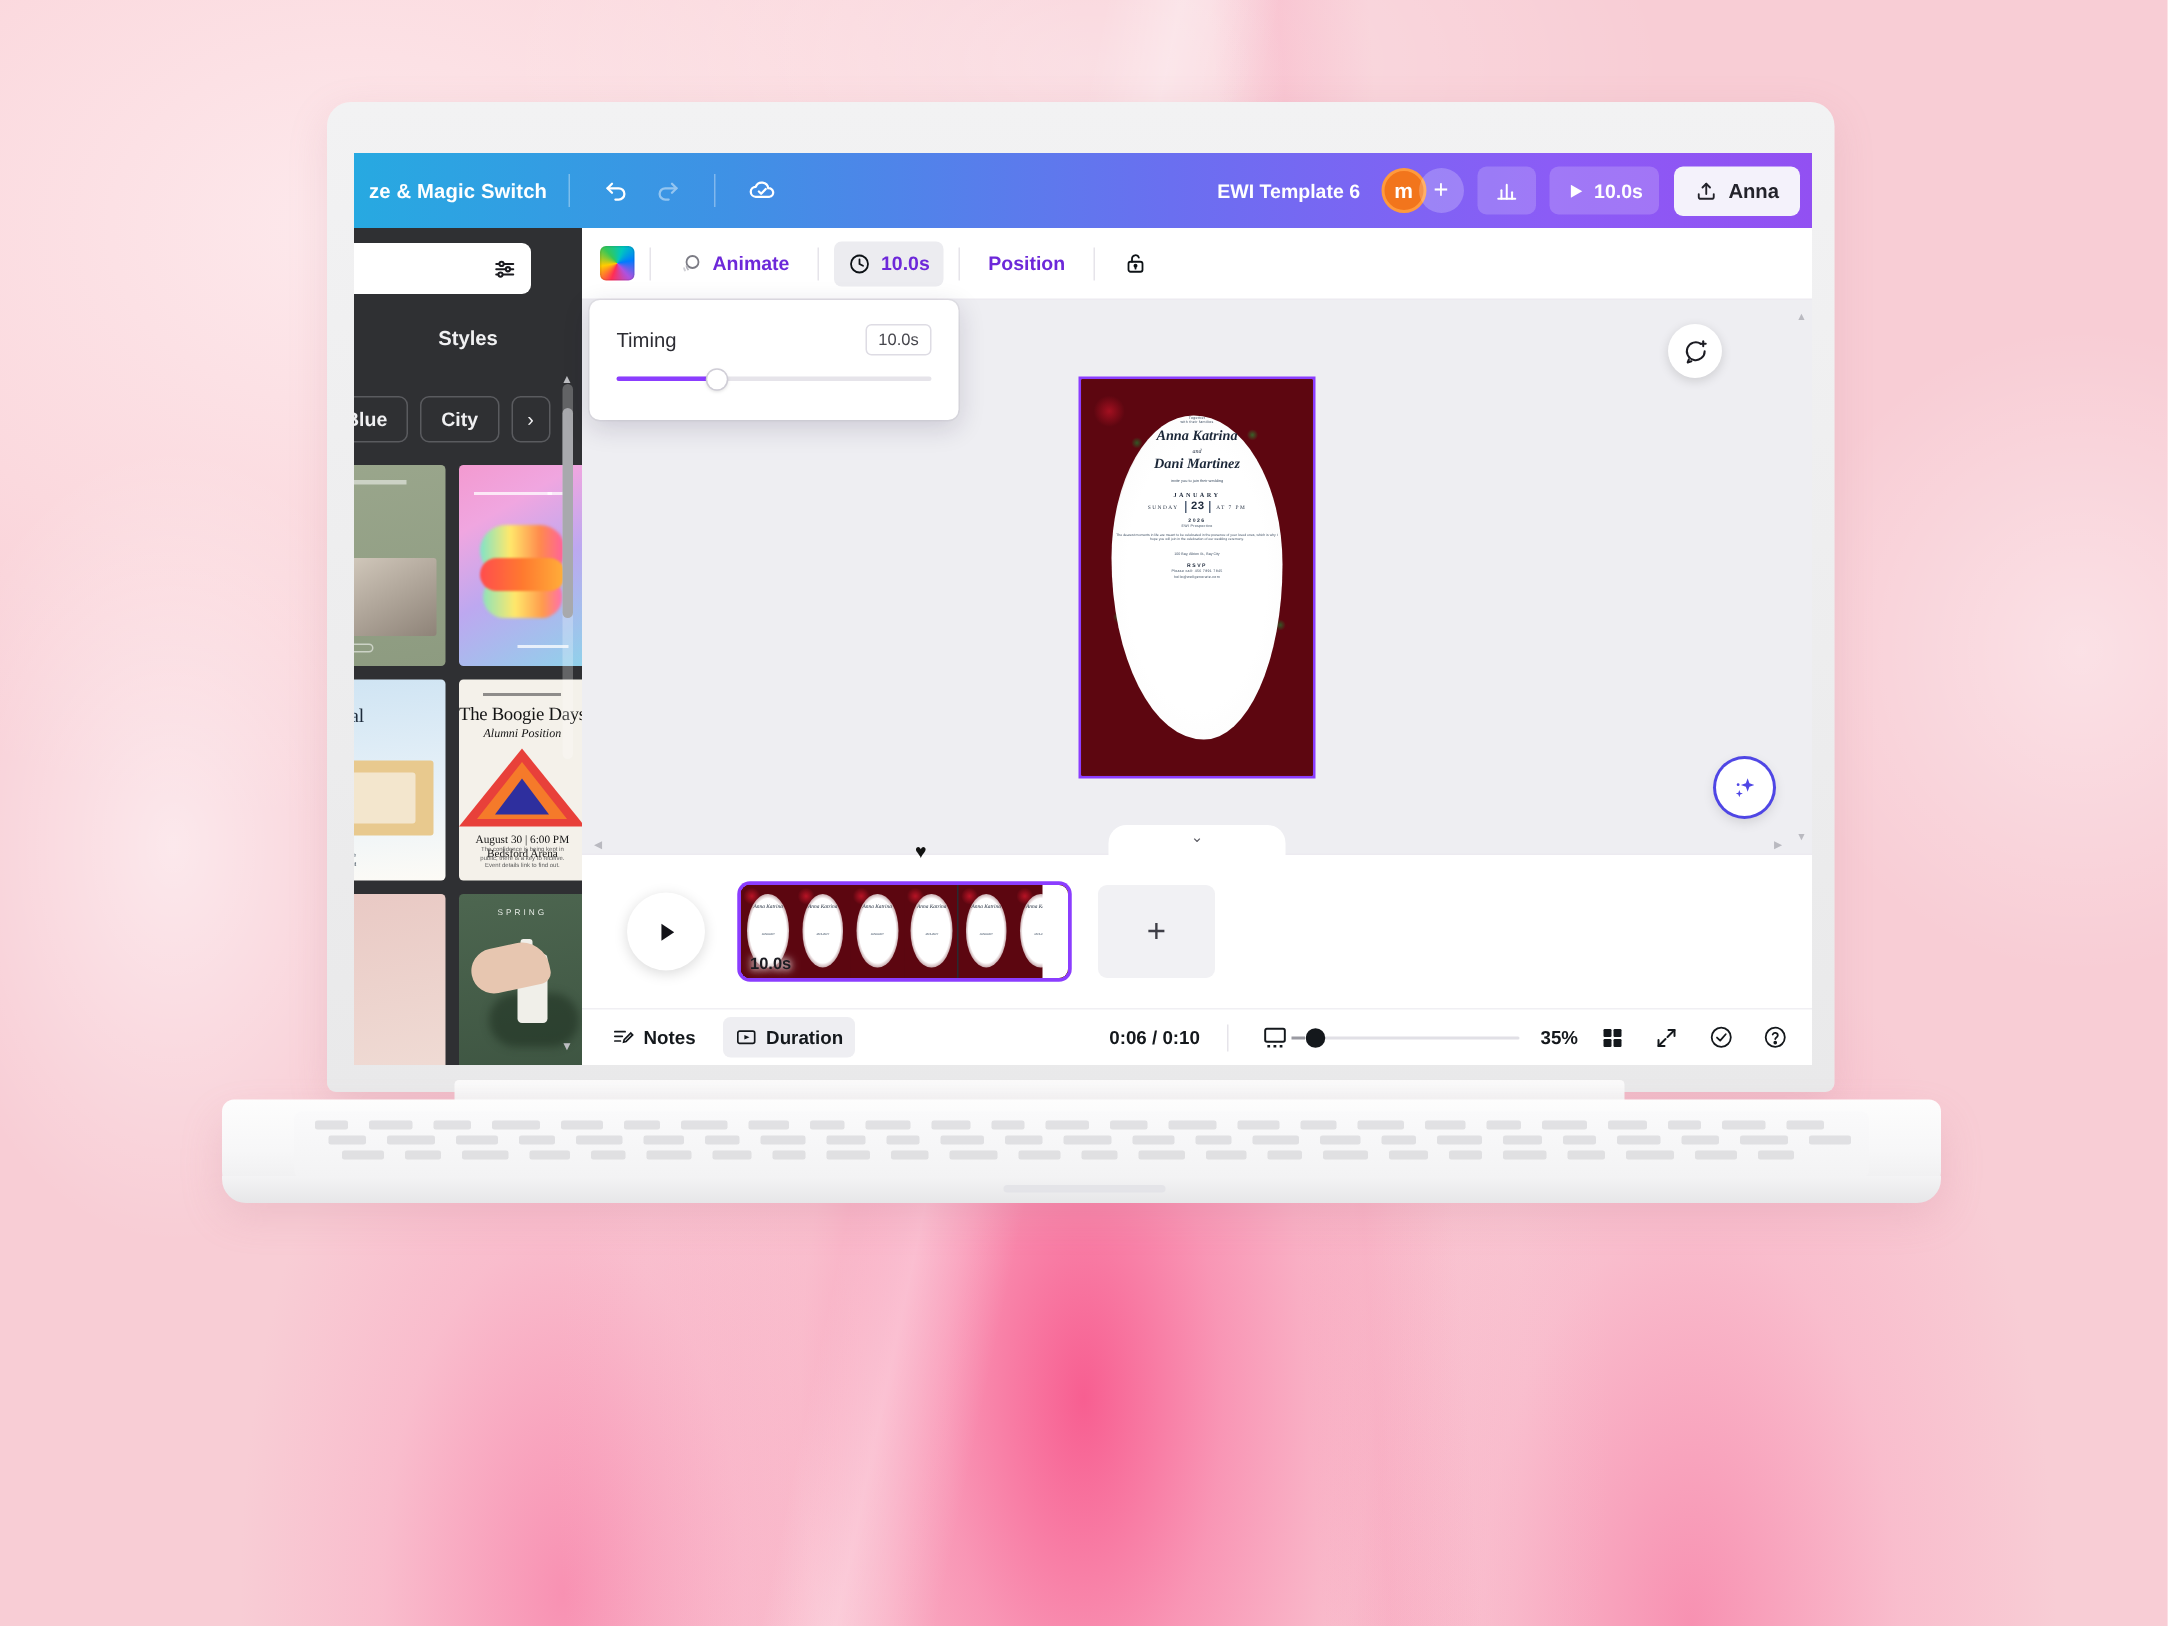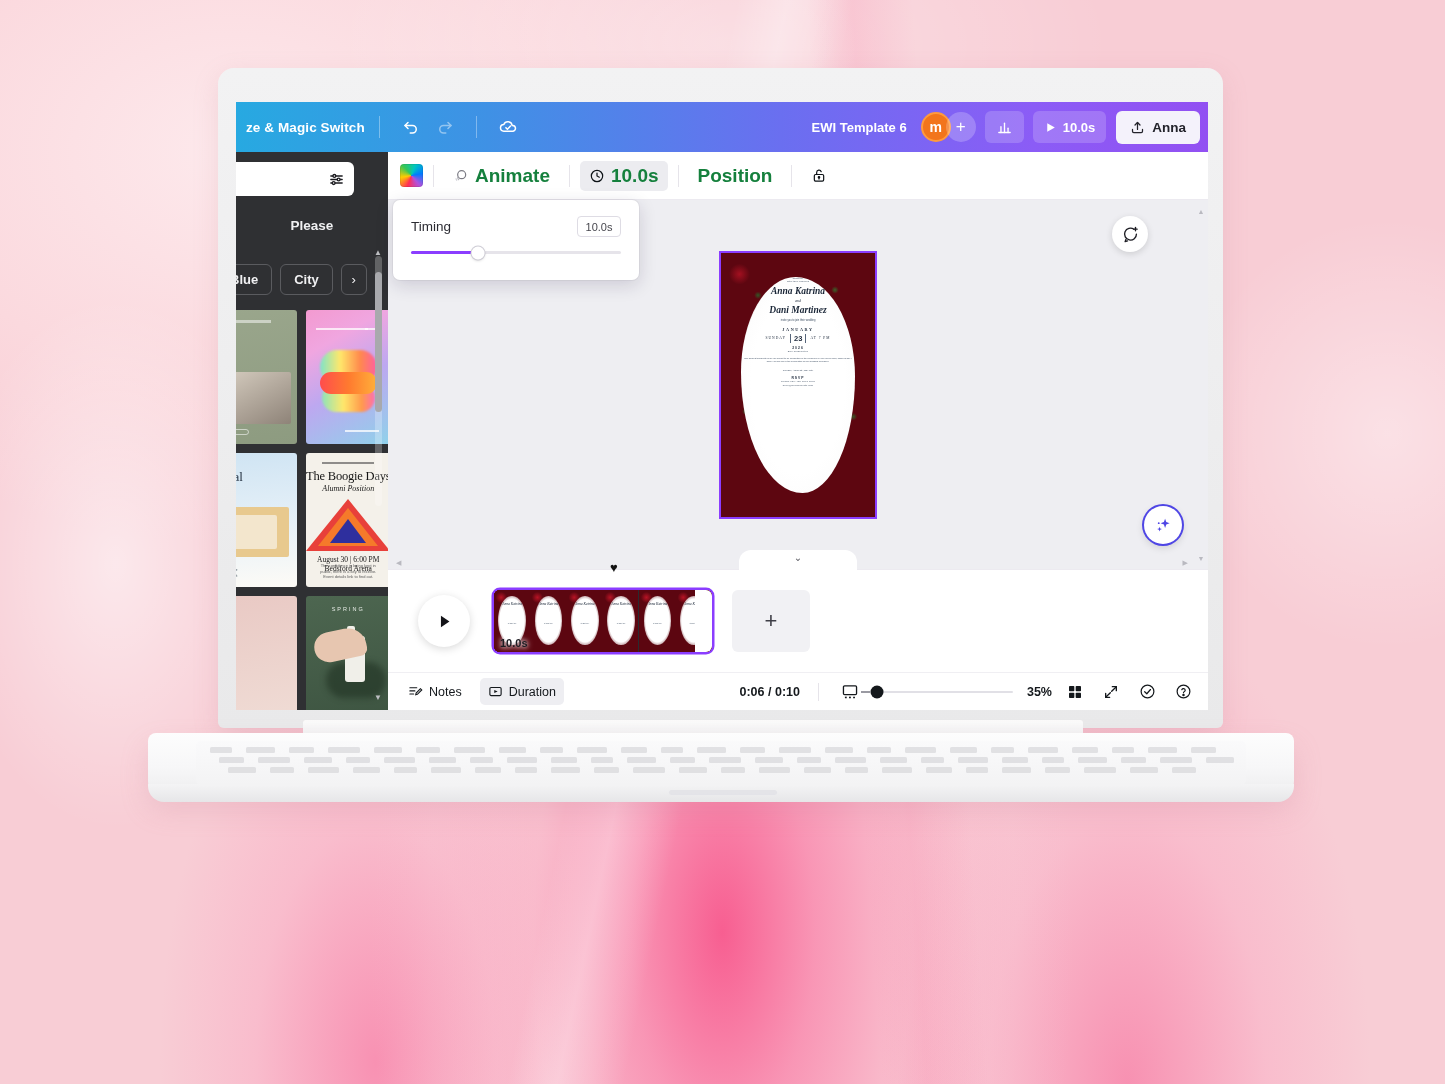--- a/index.html
+++ b/index.html
@@ -241,21 +241,21 @@
     border-bottom: 1px solid #eceaf0;
   }
   .color-swatch {
     width: 23px; height: 23px; border-radius: 4px;
     background: conic-gradient(from 200deg, #ff2d55, #ffcc00, #34c759, #00c7be, #007aff, #af52de, #ff2d55);
     box-shadow: inset 0 0 0 1px rgba(0,0,0,.08);
   }
   .tb2-div { width:1px; height:22px; background:#e6e4ea; margin:0 10px; }
   .tool-item {
     display: flex; align-items: center; gap: 6px; height: 30px; padding: 0 9px;
-    border-radius: 5px; font-size: 19px; color: #15803d; font-weight: 700;
+    border-radius: 5px; font-size: 13px; color: #6d28d9; font-weight: 700;
   }
   .tool-item.active { background: #ececf0; }
 
   
   .timing-pop {
     position: absolute; left: 157px; top: 98px; width: 246px; height: 80px;
     background: #fff; border-radius: 7px;
     box-shadow: 0 5px 18px rgba(30,20,60,.16), 0 0 0 1px rgba(0,0,0,.04);
     padding: 16px 18px 0 18px; z-index: 30;
   }
@@ -323,21 +323,21 @@
   .inv-tiny { font-size:2.4px; line-height:1.5; color:#394a5e; letter-spacing:.2px; }
   .inv-name {
     font-family:"Liberation Serif", serif; font-style:italic; font-weight:700;
     font-size:9.5px; color:#1b2738; line-height:1.05; margin-top:3px;
   }
   .inv-and { font-family:"Liberation Serif",serif; font-style:italic; font-size:4px; margin:1px 0; }
   .inv-sub { font-size:2.6px; margin-top:3px; color:#3b4c60; }
   .inv-month { font-size:4.2px; letter-spacing:1.6px; margin-top:5px; font-weight:700; font-family:"Liberation Serif",serif;}
   .inv-daterow { display:flex; align-items:center; justify-content:center; gap:4px; margin-top:2px; }
   .inv-daterow .sd { font-size:3.6px; letter-spacing:1px; font-family:"Liberation Serif",serif;}
-  .inv-daterow .num { font-size:7.5px; font-weight:700; font-family:Liberation Sans, sans-serif; padding:0 3px;
+  .inv-daterow .num { font-size:7.5px; font-weight:700; font-family:Liberation Mono, monospace; padding:0 3px;
     border-left:0.5px solid #56657a; border-right:0.5px solid #56657a;text-align:center;}
   .inv-yr { font-size:3.4px; letter-spacing:1px; margin-top:3px; font-weight:700;}
   .inv-body { font-size:2.3px; line-height:1.6; margin-top:3px; color:#3e4f63;}
   .inv-foot { font-size:2.4px; line-height:1.7; margin-top:5px; color:#3e4f63;}
 
   .comment-btn {
     position:absolute; left: 724px; top: 16px; width: 36px; height: 36px;
     border-radius:50%; background:#fff; box-shadow:0 2px 7px rgba(0,0,0,.14);
     display:flex; align-items:center; justify-content:center;
   }
@@ -413,21 +413,21 @@
   .heart-marker { position:absolute; left:222px; top:-10px; color:#111; font-size:13px; }
 
   
   .statusbar {
     position:absolute; left:152px; right:0; bottom:0; height:38px; background:#fff;
     display:flex; align-items:center; padding: 0 12px; gap: 10px;
     border-top:1px solid #f0eff3;
   }
   .sb-item {
     display:flex; align-items:center; gap:6px; height:27px; padding:0 8px; border-radius:5px;
-    font-size:12.5px; font-weight:400; color:#14181c;
+    font-size:12.5px; font-weight:700; color:#14181c;
   }
   .sb-item.active { background:#eeeef2; }
   .sb-time { margin-left:auto; font-size:12.5px; font-weight:700; color:#14181c; }
   .sb-div { width:1px; height:18px; background:#e6e4ea; margin:0 8px; }
   .zoom-track { position:relative; width:140px; height:2px; background:#e1e0e6; border-radius:2px; }
   .zoom-pre { position:absolute; left:-12px; top:0; width:9px; height:2px; background:#9a9aa2;}
   .zoom-knob { position:absolute; left:4px; top:50%; transform:translate(-50%,-50%); width:13px; height:13px; border-radius:50%; background:#14181c;}
   .zoom-pct { font-size:12.5px; font-weight:700; color:#14181c; margin-left:4px;}
   .sb-icon { width:26px; height:26px; display:flex; align-items:center; justify-content:center; color:#14181c;}
 
@@ -514,21 +514,21 @@
               <svg width="17" height="17" viewBox="0 0 24 24" fill="none" stroke="#1b1b20" stroke-width="1.9" stroke-linecap="round">
                   <line x1="4" y1="7" x2="20" y2="7"></line>
                   <line x1="4" y1="12" x2="20" y2="12"></line>
                   <line x1="4" y1="17" x2="20" y2="17"></line>
                   <circle cx="9" cy="7" r="2" fill="#fff"></circle>
                   <circle cx="15" cy="12" r="2" fill="#fff"></circle>
                   <circle cx="8" cy="17" r="2" fill="#fff"></circle>
                 </svg>
             </span>
           </div>
-          <div class="styles-title">Please</div>
+          <div class="styles-title">Styles</div>
 
           <div class="chiprow">
             <div class="chip">Blue</div>
             <div class="chip">City</div>
             <div class="chip-next">›</div>
           </div>
 
           <div class="thumbgrid">
             <div class="thumb t-sage">
               <div class="sg-top"></div>

